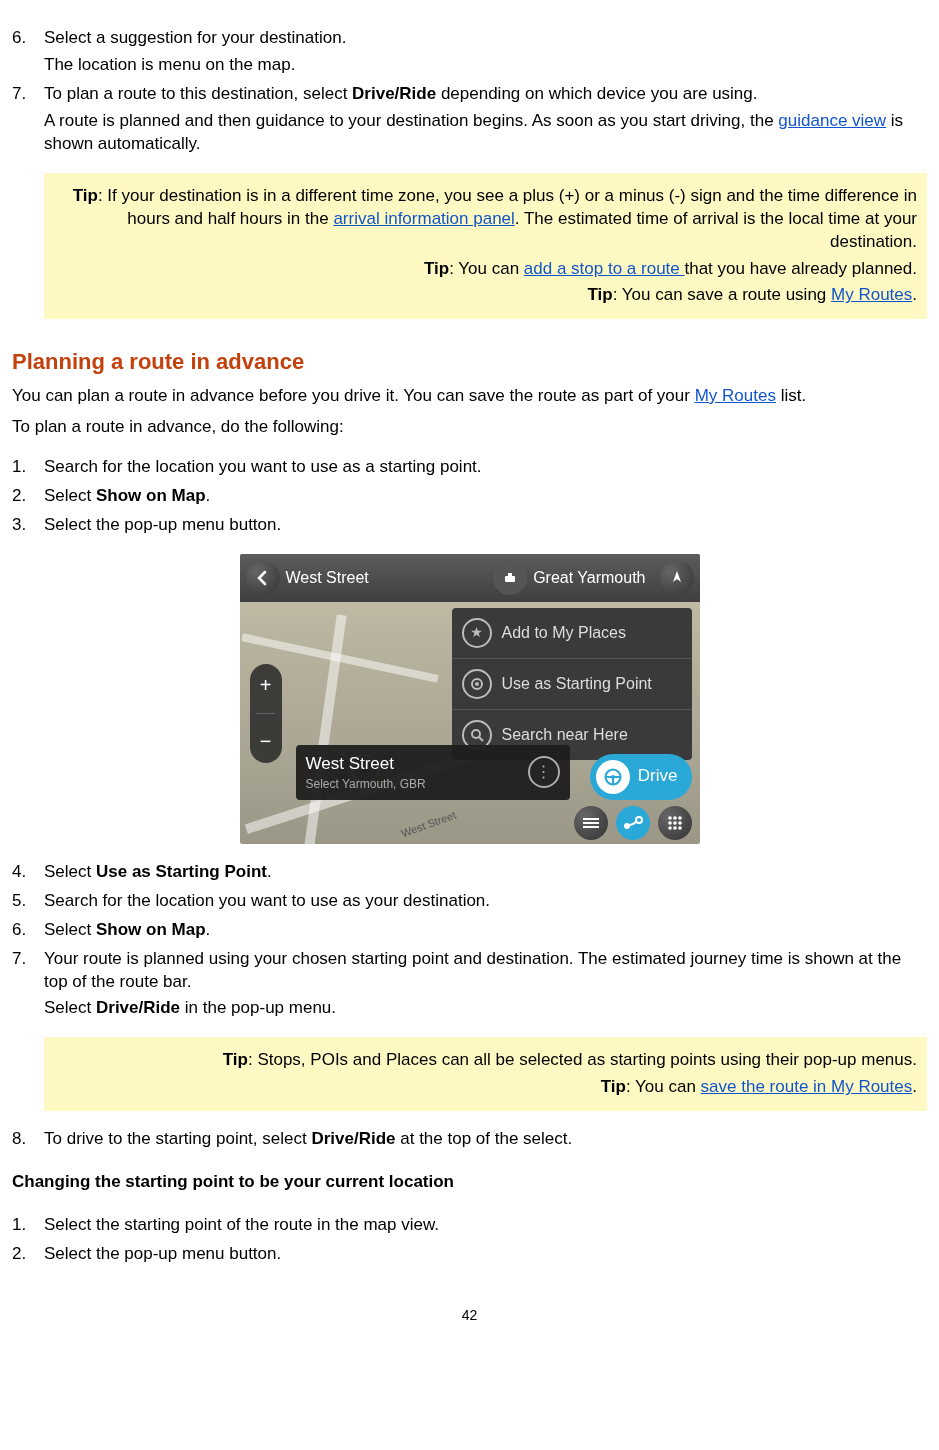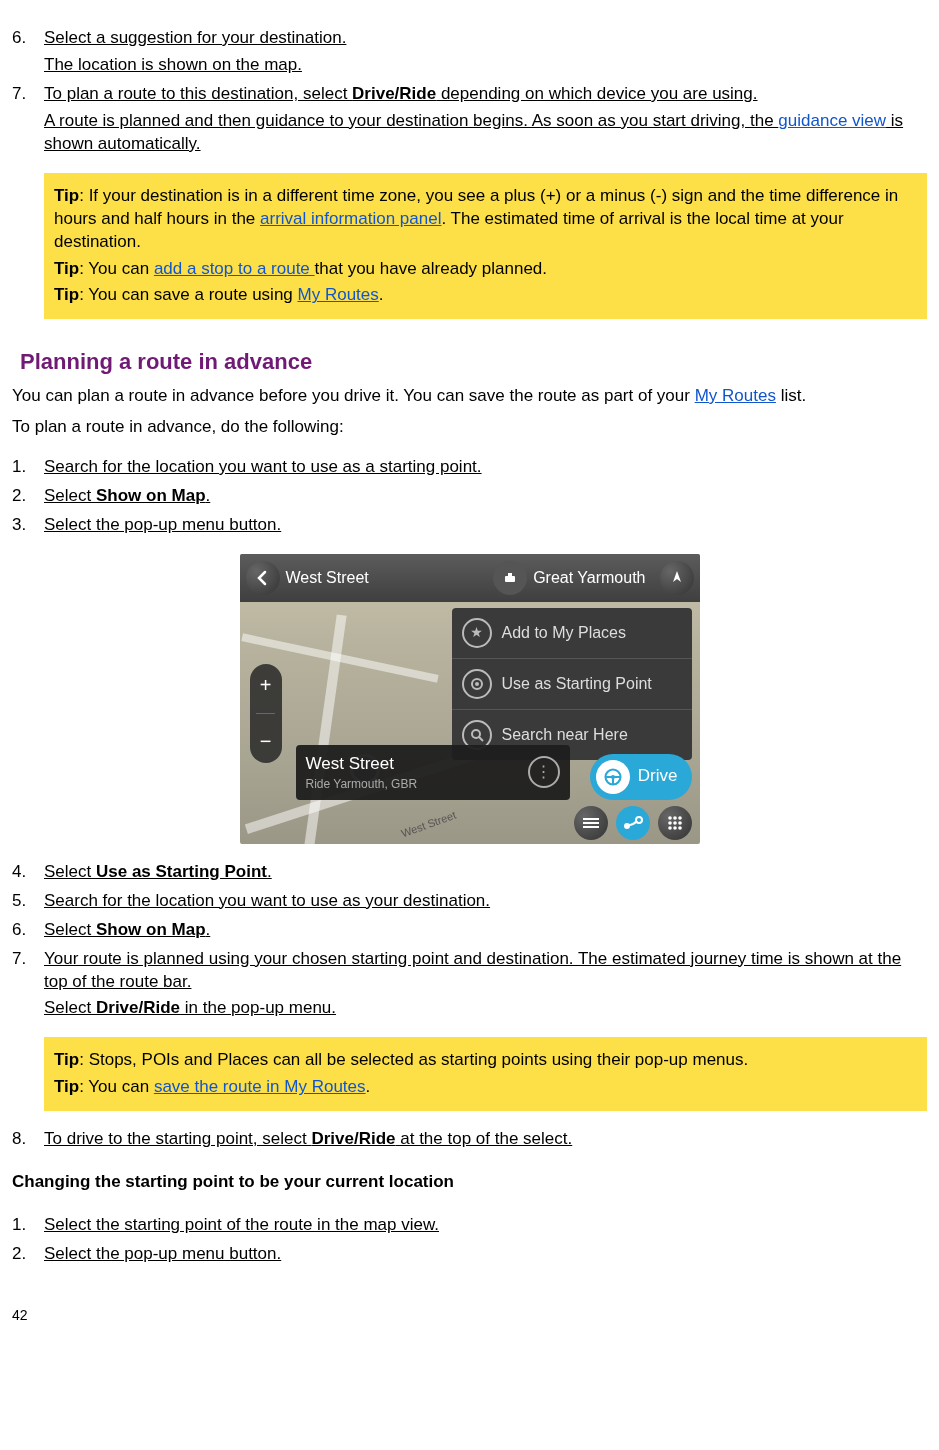--- a/index.html
+++ b/index.html
@@ -27,60 +27,60 @@
   .marker {
     width: 32px;
     flex: 0 0 32px;
     text-align: left;
   }
   .li-body {
     flex: 1;
   }
   .li-body > p {
     margin: 4px 0 0 0;
-    text-decoration: underline;
   }
   .li-body > p:first-child {
     margin-top: 0;
   }
   a.link {
     color: #1155cc;
     text-decoration: underline;
   }
   .tipbox {
-    background: #fde047;
+    background: #fef9c3;
     padding: 8px 10px;
     margin-top: 10px;
     margin-bottom: 6px;
     margin-left: 32px;
+    text-align: right;
   }
   .tipbox p {
     margin: 4px 0;
   }
   .tipbox-full-indent {
     margin-left: 32px;
   }
   h2.section-title {
     font-size: 22px;
-    color: #701a75;
+    color: #c2410c;
     font-weight: bold;
     margin-top: 28px;
     margin-bottom: 8px;
-    margin-left: 8px;
   }
   h3.sub-title {
     font-size: 17px;
     font-weight: bold;
     margin-top: 20px;
     margin-bottom: 20px;
   }
   p.body-p {
     margin: 8px 0;
   }
   .page-number {
+    text-align: center;
     font-size: 14px;
     margin-top: 40px;
   }
   .screenshot {
     width: 460px;
     margin: 10px auto 14px auto;
     display: block;
   }
   
   .device {
@@ -241,21 +241,21 @@
 </style>
 </head>
 <body>
 
 <ol>
   <li>
     <div class="li-line">
       <span class="marker">6.</span>
       <div class="li-body">
         <p>Select a suggestion for your destination.</p>
-        <p>The location is shown on the map.</p>
+        <p>The location is menu on the map.</p>
       </div>
     </div>
   </li>
   <li>
     <div class="li-line">
       <span class="marker">7.</span>
       <div class="li-body">
         <p>
           <span>To plan a route to this destination, select </span><b>Drive/Ride</b><span> depending on which device you are using.</span>
         </p>
@@ -371,21 +371,21 @@
               <line x1="9" y1="9" x2="13" y2="13" stroke="#bbb" stroke-width="2"></line>
             </svg>
         </span>
         <span>Search near Here</span>
       </div>
     </div>
 
     <div class="info-card">
       <div class="text">
         <div class="title">West Street</div>
-        <div class="sub">Ride Yarmouth, GBR</div>
+        <div class="sub">Select Yarmouth, GBR</div>
       </div>
       <div class="more">⋮</div>
     </div>
 
     <div class="drive-btn">
       <span class="icon">
         <svg viewBox="0 0 24 24">
             <circle cx="12" cy="12" r="9" fill="none" stroke="#2aa8d8" stroke-width="2.5"></circle>
             <circle cx="12" cy="12" r="2.5" fill="#2aa8d8"></circle>
             <line x1="3" y1="12" x2="21" y2="12" stroke="#2aa8d8" stroke-width="2.5"></line>

